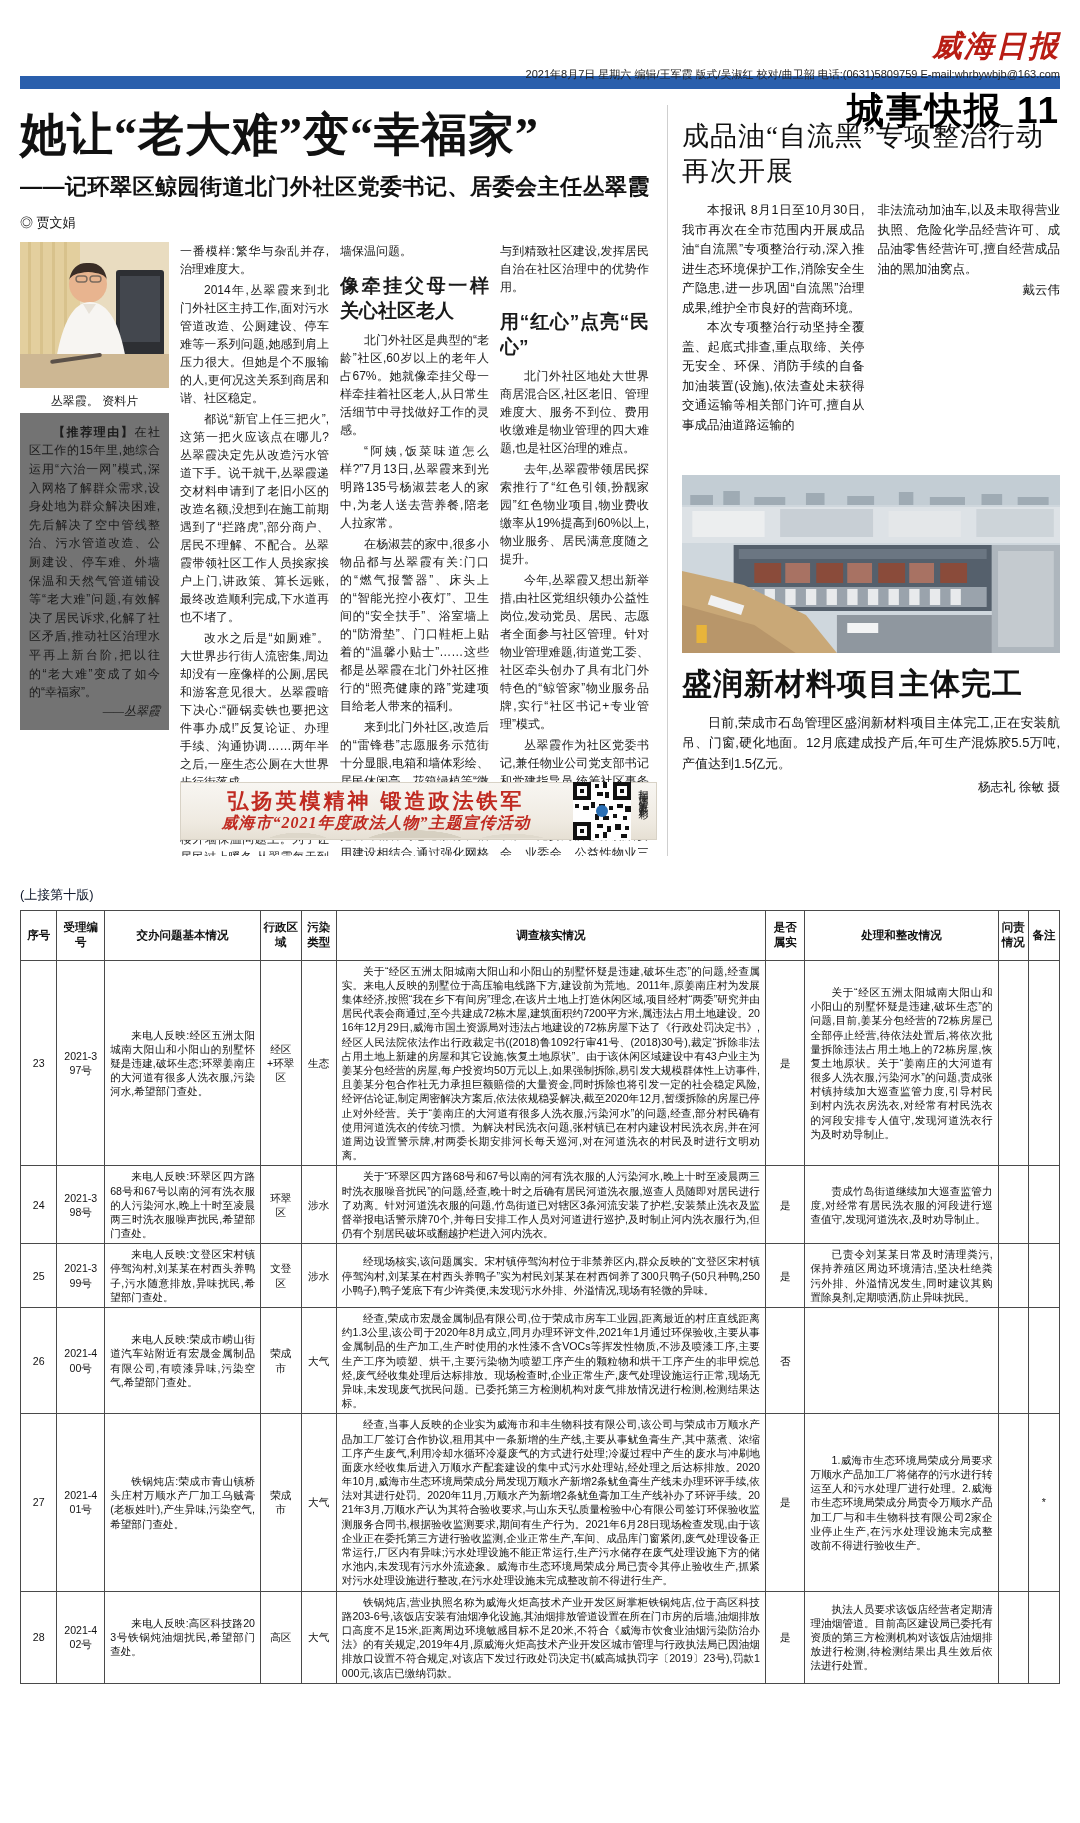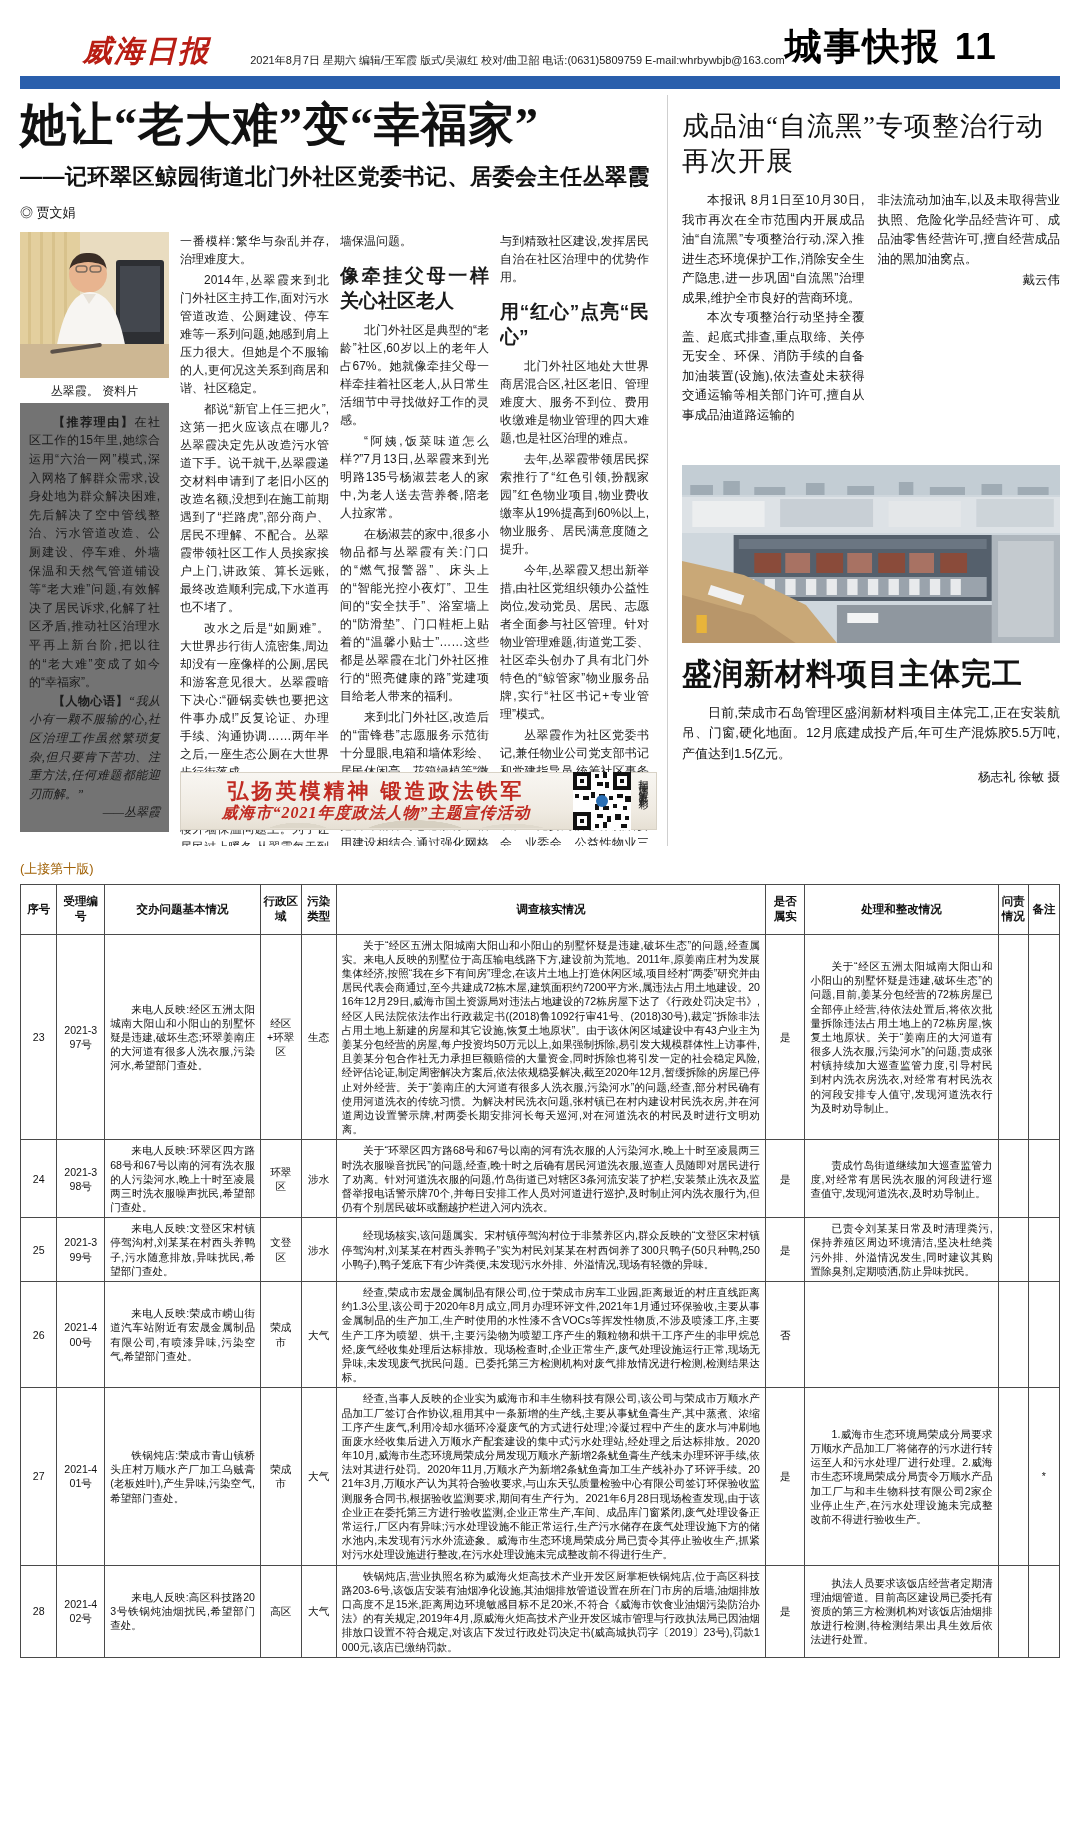--- a/index.html
+++ b/index.html
@@ -1,28 +1,28 @@
 <!DOCTYPE html>
 <html><head>
 <meta charset="utf-8">
 <style>
   html,body{margin:0;padding:0;background:#ffffff;}
   body{font-family:"Liberation Sans",sans-serif;color:#111;}
   .page{width:1080px;box-sizing:border-box;padding:26px 20px 10px;background:#fff;margin:0 auto;}
 
   
-  .masthead{display:flex;align-items:flex-end;justify-content:center;height:46px;}
+  .masthead{display:flex;align-items:flex-end;justify-content:flex-start;height:46px;flex-direction:column;}
   .logo{font-family:"Liberation Serif",serif;font-weight:900;font-style:italic;font-size:30px;color:#b81d14;letter-spacing:2px;white-space:nowrap;}
   .issue-info{font-size:11px;color:#222;white-space:nowrap;padding-bottom:4px;margin-left:40px;}
   .section-title{font-weight:900;font-size:37px;color:#000;white-space:nowrap;letter-spacing:2px;}
   .section-title .pgno{margin-left:14px;}
   .blue-bar{height:13px;background:#2a5fac;margin-top:4px;}
 
   
-  .top{display:flex;margin-top:6px;}
+  .top{display:flex;margin-top:16px;}
   .left-main{width:648px;border-right:1px solid #cfcfcf;padding-right:10px;box-sizing:border-box;}
   .headline{font-family:"Liberation Serif",serif;font-weight:900;font-size:46px;line-height:1.15;margin:4px 0 0;letter-spacing:1px;}
   .deck{font-weight:700;font-size:22px;margin:10px 0 0;letter-spacing:.5px;}
   .byline{font-size:13px;margin:12px 0 10px;}
 
   .article-cols{display:flex;gap:11px;position:relative;height:614px;overflow:hidden;}
   .acol{width:149px;flex:0 0 149px;font-size:12px;line-height:1.5;text-align:justify;color:#1a1a1a;overflow:hidden;}
   .acol p{margin:0 0 3px;text-indent:2em;}
   .acol p.cont{text-indent:0;}
   .subhead{font-size:19px;font-weight:700;line-height:1.3;margin:14px 0 8px;text-indent:0;}
@@ -59,21 +59,21 @@
   .sb-col p{margin:0;text-indent:2em;}
   .sb-col p.cont{text-indent:0;}
   .author{text-align:right;text-indent:0 !important;margin-top:2px !important;}
   .photo2{height:178px;margin:12px 0 12px;}
   .photo2 svg{display:block;width:100%;height:100%;}
   .sb2-title{font-family:"Liberation Serif",serif;font-weight:900;font-size:30px;line-height:1.25;margin:2px 0 10px;letter-spacing:1px;}
   .sb2-body p{font-size:13px;line-height:1.6;text-indent:2em;text-align:justify;margin:0;}
   .credit{text-align:right;font-size:12.5px;margin-top:4px;}
 
   
-  .table-note{font-size:13px;margin:14px 0 6px;color:#a16207;}
+  .table-note{font-size:13px;margin:30px 0 6px;color:#0f172a;}
   table.report{width:100%;border-collapse:collapse;table-layout:fixed;}
   .report th,.report td{border:1px solid #4a4a4a;padding:3px 5px;font-size:10.6px;line-height:1.34;vertical-align:middle;box-sizing:border-box;word-break:break-all;}
   .report th{font-weight:700;font-size:11.5px;padding:9px 2px;text-align:center;}
   .c-seq,.c-no,.c-region,.c-type,.c-verified,.c-accountability,.c-note{text-align:center;}
   .c-issue,.c-investigation,.c-handling{text-align:justify;text-indent:2em;}
   col.w-seq{width:3.5%;} col.w-no{width:4.6%;} col.w-issue{width:15.0%;} col.w-region{width:3.9%;}
   col.w-type{width:3.4%;} col.w-inv{width:41.3%;} col.w-ver{width:3.8%;} col.w-han{width:18.6%;}
   col.w-acc{width:2.9%;} col.w-note{width:3.0%;}
 </style>
 </head>
@@ -116,21 +116,20 @@
               <rect x="70" y="34" width="11" height="6" rx="3" fill="none" stroke="#7a6a5d" stroke-width="1.4"></rect>
               <path d="M36 118 q10 -58 34 -58 q26 0 36 58 Z" fill="#f7f5f2"></path>
               <path d="M63 62 l6 10 l7 -10 Z" fill="#e8e2d8"></path>
               <rect x="0" y="112" width="149" height="34" fill="#cdb793"></rect>
               <rect x="30" y="118" width="52" height="4" rx="2" fill="#5b5149" transform="rotate(-8 30 118)"></rect>
             </svg>
           </div>
           <p class="caption">丛翠霞。  资料片</p>
           <div class="rec-box">
             <p><span class="lbl">【推荐理由】</span><span>在社区工作的15年里,她综合运用“六治一网”模式,深入网格了解群众需求,设身处地为群众解决困难,先后解决了空中管线整治、污水管道改造、公厕建设、停车难、外墙保温和天然气管道铺设等“老大难”问题,有效解决了居民诉求,化解了社区矛盾,推动社区治理水平再上新台阶,把以往的“老大难”变成了如今的“幸福家”。</span></p>
-            <p><span class="lbl">【人物心语】</span><span class="quote-text">“我从小有一颗不服输的心,社区治理工作虽然繁琐复杂,但只要肯下苦功、注重方法,任何难题都能迎刃而解。”</span></p>
             <p class="sign">——丛翠霞</p>
           </div>
 
         </div>
 
         <div class="acol">
           <p class="cont">一番模样:繁华与杂乱并存,治理难度大。</p>
           <p>2014年,丛翠霞来到北门外社区主持工作,面对污水管道改造、公厕建设、停车难等一系列问题,她感到肩上压力很大。但她是个不服输的人,更何况这关系到商居和谐、社区稳定。</p>
           <p>都说“新官上任三把火”,这第一把火应该点在哪儿?丛翠霞决定先从改造污水管道下手。说干就干,丛翠霞递交材料申请到了老旧小区的改造名额,没想到在施工前期遇到了“拦路虎”,部分商户、居民不理解、不配合。丛翠霞带领社区工作人员挨家挨户上门,讲政策、算长远账,最终改造顺利完成,下水道再也不堵了。</p>
           <p>改水之后是“如厕难”。大世界步行街人流密集,周边却没有一座像样的公厕,居民和游客意见很大。丛翠霞暗下决心:“砸锅卖铁也要把这件事办成!”反复论证、办理手续、沟通协调……两年半之后,一座生态公厕在大世界步行街落成。</p>

